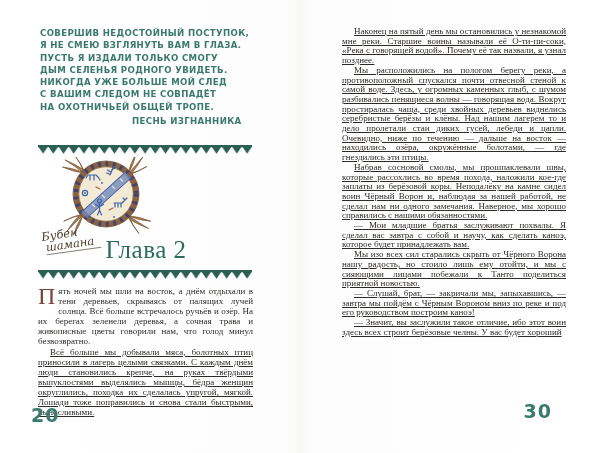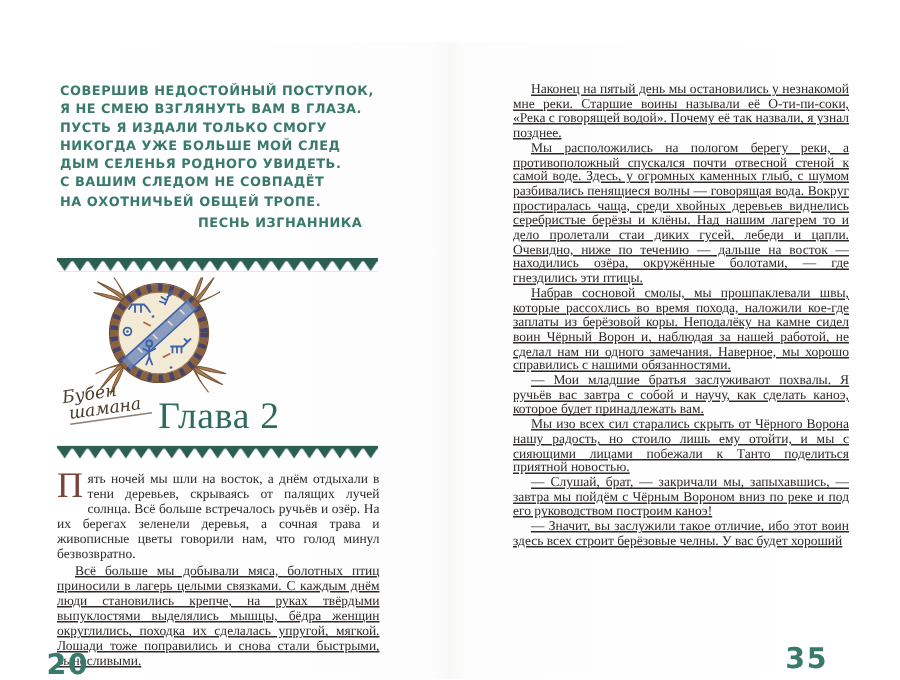--- a/index.html
+++ b/index.html
@@ -1,18 +1,18 @@
 <!DOCTYPE html>
 <html><head>
 <meta charset="utf-8">
 <style>
   html,body{margin:0;padding:0;}
   body{width:600px;height:453px;background:#ffffff;overflow:hidden;position:relative;
        font-family:"Liberation Serif",serif;}
-  .spread{position:absolute;inset:0;background:linear-gradient(90deg,#ffffff 0%,#fdfdfd 48%,#f8f8f7 50%,#fdfdfd 52%,#ffffff 100%);margin-top:28px;}
+  .spread{position:absolute;inset:0;background:linear-gradient(90deg,#ffffff 0%,#fdfdfd 48%,#f8f8f7 50%,#fdfdfd 52%,#ffffff 100%);}
   .page{position:absolute;top:0;height:453px;}
   .page-left{left:0;width:300px;}
   .page-right{left:300px;width:300px;}
 
   
   .epigraph{position:absolute;left:40px;top:27px;width:210px;
             font-family:"DejaVu Sans",sans-serif;font-weight:700;
             font-size:8.6px;line-height:12.3px;letter-spacing:.35px;
             color:#3a7a6d;}
   .epigraph .attr{margin-left:92px;margin-top:2px;}
@@ -53,22 +53,22 @@
 <body>
 
 <div class="spread">
 
   <div class="page page-left">
 
     <div class="epigraph">
       <div>СОВЕРШИВ НЕДОСТОЙНЫЙ ПОСТУПОК,</div>
       <div>Я НЕ СМЕЮ ВЗГЛЯНУТЬ ВАМ В ГЛАЗА.</div>
       <div>ПУСТЬ Я ИЗДАЛИ ТОЛЬКО СМОГУ</div>
+      <div>ДЫМ СЕЛЕНЬЯ РОДНОГО УВИДЕТЬ.</div>
       <div>НИКОГДА УЖЕ БОЛЬШЕ МОЙ СЛЕД</div>
-      <div>ДЫМ СЕЛЕНЬЯ РОДНОГО УВИДЕТЬ.</div>
       <div>С ВАШИМ СЛЕДОМ НЕ СОВПАДЁТ</div>
       <div>НА ОХОТНИЧЬЕЙ ОБЩЕЙ ТРОПЕ.</div>
       <div class="attr">ПЕСНЬ ИЗГНАННИКА</div>
     </div>
 
     <div class="zigzag zz1">
       <svg width="214" height="9">
         <defs>
           <pattern id="zz1" width="10.2" height="9" patternUnits="userSpaceOnUse">
             <rect x="0" y="0" width="10.2" height="2.2" fill="#2a5f52"></rect>
@@ -145,21 +145,21 @@
 
     <div class="pagenum pn-left">20</div>
   </div>
 
   <div class="page page-right"></div>
 
   <div class="bodytext body-right">
     <p class="indent">Наконец на пятый день мы остановились у незнакомой мне реки. Старшие воины называли её О-ти-пи-соки, «Река с говорящей водой». Почему её так назвали, я узнал позднее.</p>
     <p class="indent">Мы расположились на пологом берегу реки, а противоположный спускался почти отвесной стеной к самой воде. Здесь, у огромных каменных глыб, с шумом разбивались пенящиеся волны — говорящая вода. Вокруг простиралась чаща, среди хвойных деревьев виднелись серебристые берёзы и клёны. Над нашим лагерем то и дело пролетали стаи диких гусей, лебеди и цапли. Очевидно, ниже по течению — дальше на восток — находились озёра, окружённые болотами, — где гнездились эти птицы.</p>
     <p class="indent">Набрав сосновой смолы, мы прошпаклевали швы, которые рассохлись во время похода, наложили кое-где заплаты из берёзовой коры. Неподалёку на камне сидел воин Чёрный Ворон и, наблюдая за нашей работой, не сделал нам ни одного замечания. Наверное, мы хорошо справились с нашими обязанностями.</p>
-    <p class="indent">— Мои младшие братья заслуживают похвалы. Я ручьёв вас завтра с собой и научу, как сделать каноэ, которое будет принадлежать вам.</p>
+    <p class="indent">— Мои младшие братья заслуживают похвалы. Я сделал вас завтра с собой и научу, как сделать каноэ, которое будет принадлежать вам.</p>
     <p class="indent">Мы изо всех сил старались скрыть от Чёрного Ворона нашу радость, но стоило лишь ему отойти, и мы с сияющими лицами побежали к Танто поделиться приятной новостью.</p>
     <p class="indent">— Слушай, брат, — закричали мы, запыхавшись, — завтра мы пойдём с Чёрным Вороном вниз по реке и под его руководством построим каноэ!</p>
     <p class="indent">— Значит, вы заслужили такое отличие, ибо этот воин здесь всех строит берёзовые челны. У вас будет хороший</p>
   </div>
 
-  <div class="pagenum pn-right">35</div>
+  <div class="pagenum pn-right">30</div>
 
 </div>
 
 </body></html>

